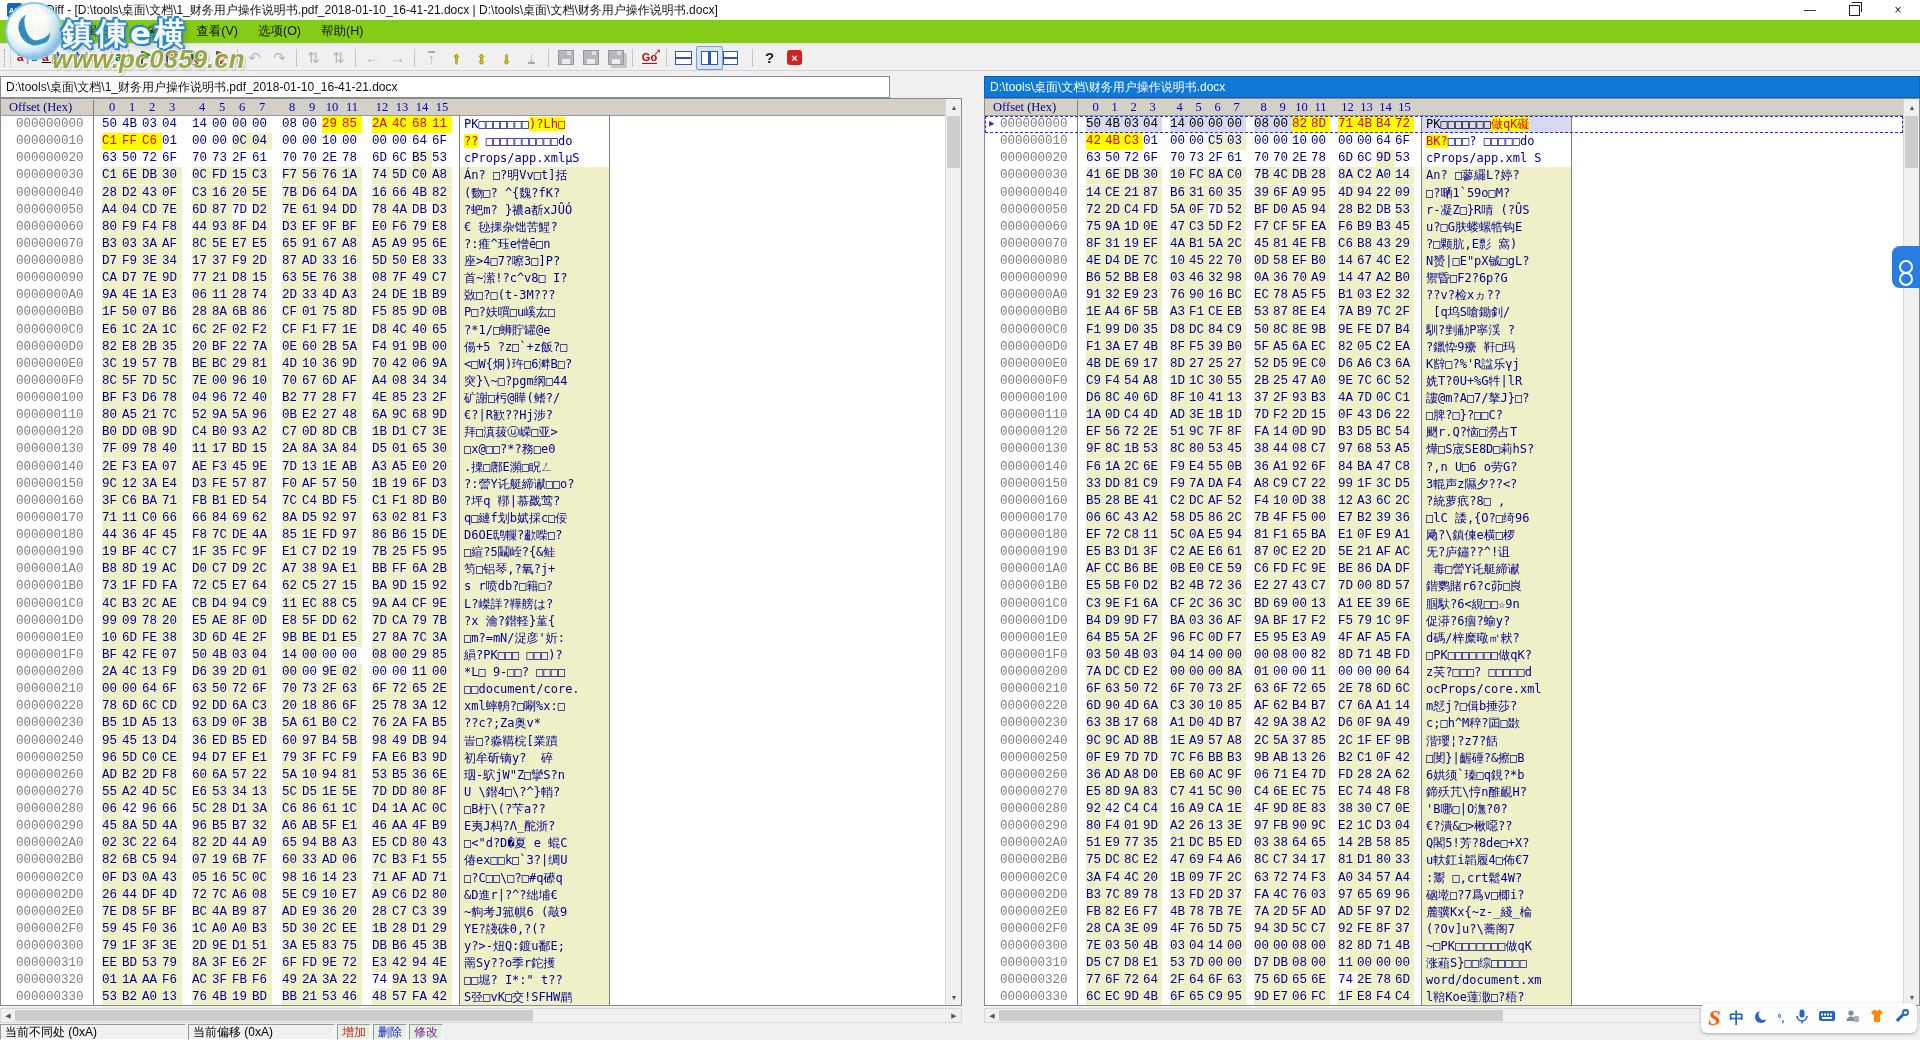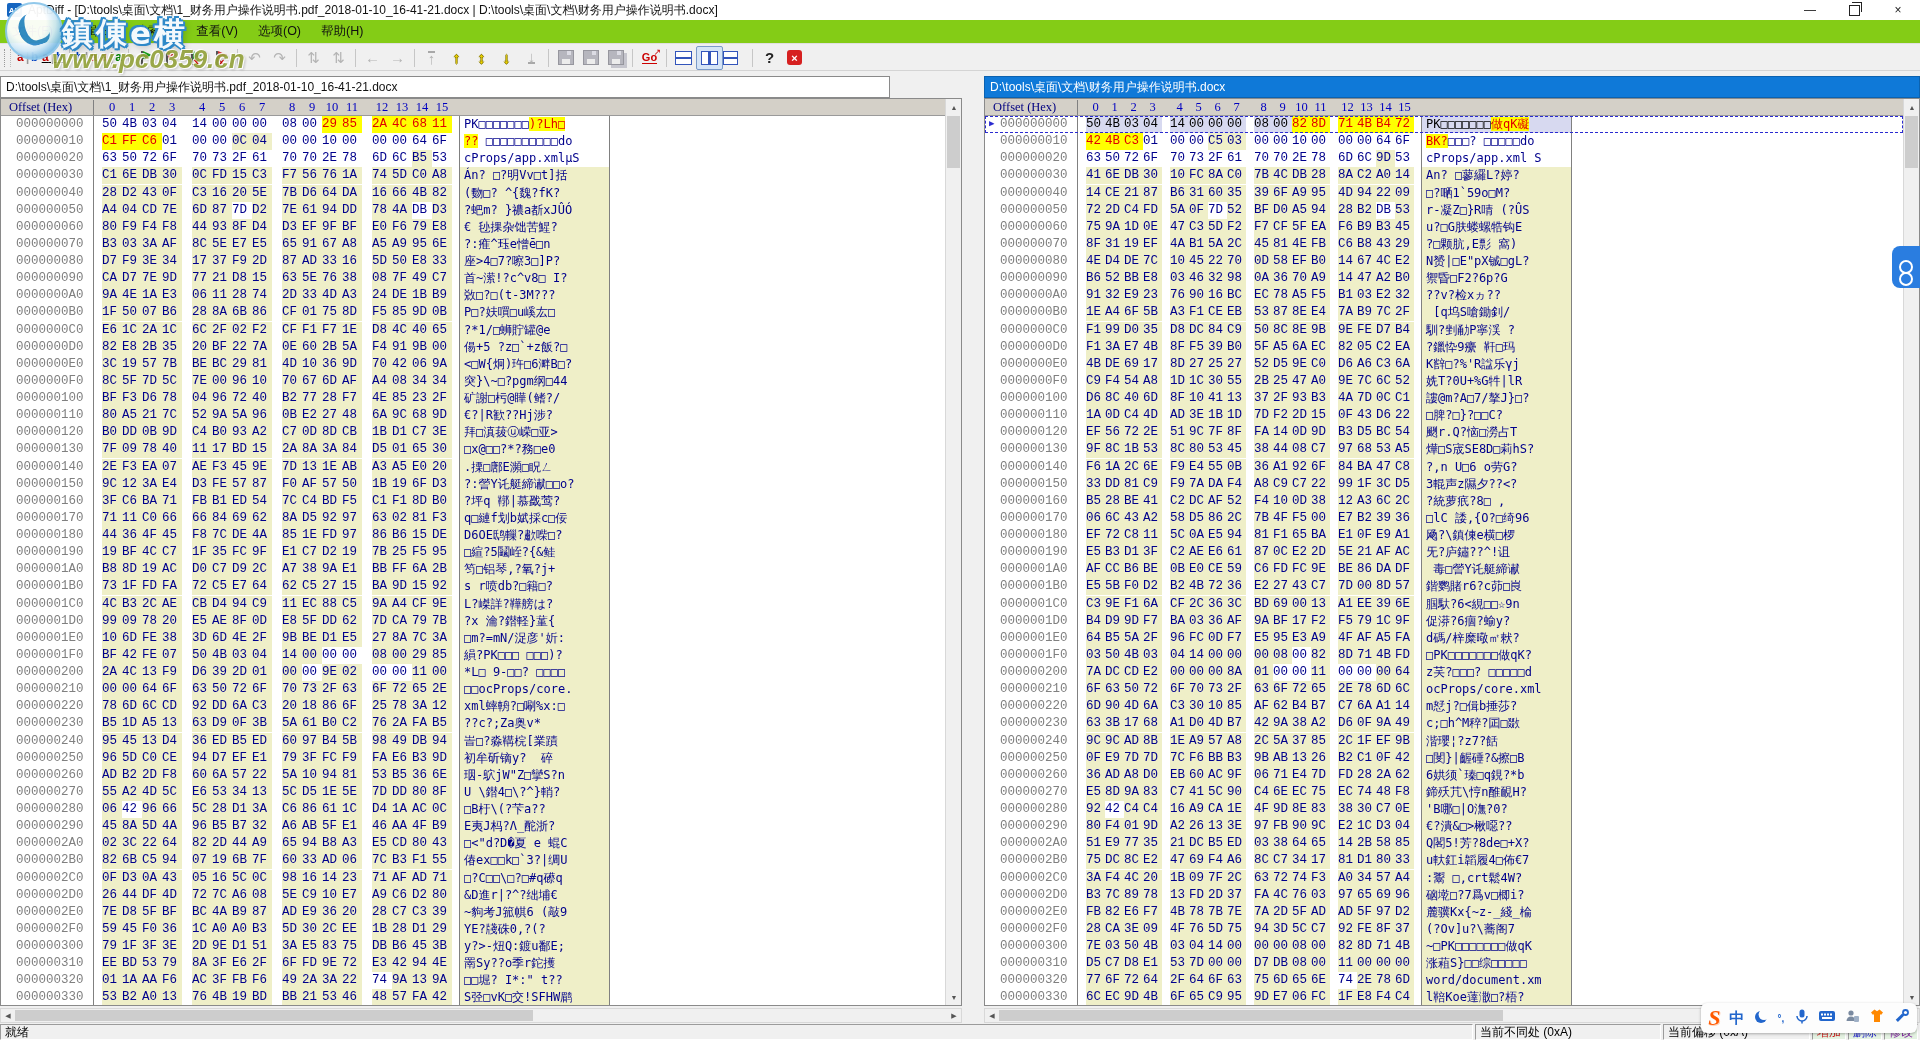--- a/index.html
+++ b/index.html
@@ -461,21 +461,21 @@
       </div>
       <div class="row">
         <div class="off">000000200</div>
         <div class="hex"><span class="b cream">2A</span><span class="b cream">4C</span><span class="b cream">13</span><span class="b g cream">F9</span><span class="b cream">D6</span><span class="b cream">39</span><span class="b cream">2D</span><span class="b g cream">01</span><span class="b cream">00</span><span class="b white">00</span><span class="b cream">9E</span><span class="b g cream">02</span><span class="b white">00</span><span class="b white">00</span><span class="b cream">11</span><span class="b cream">00</span></div>
         <div class="txt cream">*L□ 9-□□? □□□□</div>
         <div class="fill"></div>
       </div>
       <div class="row">
         <div class="off">000000210</div>
         <div class="hex"><span class="b cream">00</span><span class="b cream">00</span><span class="b cream">64</span><span class="b g cream">6F</span><span class="b cream">63</span><span class="b cream">50</span><span class="b cream">72</span><span class="b g cream">6F</span><span class="b cream">70</span><span class="b cream">73</span><span class="b cream">2F</span><span class="b g cream">63</span><span class="b cream">6F</span><span class="b cream">72</span><span class="b cream">65</span><span class="b cream">2E</span></div>
-        <div class="txt cream">□□ocProps/core.</div>
+        <div class="txt cream">□□document/core.</div>
         <div class="fill"></div>
       </div>
       <div class="row">
         <div class="off">000000220</div>
         <div class="hex"><span class="b cream">78</span><span class="b cream">6D</span><span class="b cream">6C</span><span class="b g cream">CD</span><span class="b cream">92</span><span class="b cream">DD</span><span class="b cream">6A</span><span class="b g cream">C3</span><span class="b cream">20</span><span class="b cream">18</span><span class="b cream">86</span><span class="b g cream">6F</span><span class="b cream">25</span><span class="b cream">78</span><span class="b cream">3A</span><span class="b cream">12</span></div>
         <div class="txt cream">xml蟀輈?□唰%x:□</div>
         <div class="fill"></div>
       </div>
       <div class="row">
         <div class="off">000000230</div>
@@ -918,21 +918,20 @@
   <div class="hthumb"></div>
   <div class="harrow r">▶</div>
 </div>
 <div class="hscroll" style="left:984px;width:936px">
   <div class="harrow l">◀</div>
   <div class="hthumb"></div>
   <div class="harrow r">▶</div>
 </div>
 
 <div class="statusbar">
-  <div class="sbox ready">就绪</div>
   <div class="sbox diffpos">当前不同处 (0xA)</div>
   <div class="sbox offpos">当前偏移 (0xA)</div>
   <div class="sbox chg">
       <span class="chg-add">增加</span>
     </div>
   <div class="sbox chg">
       <span class="chg-del">删除</span>
     </div>
   <div class="sbox chg">
       <span class="chg-mod">修改</span>

